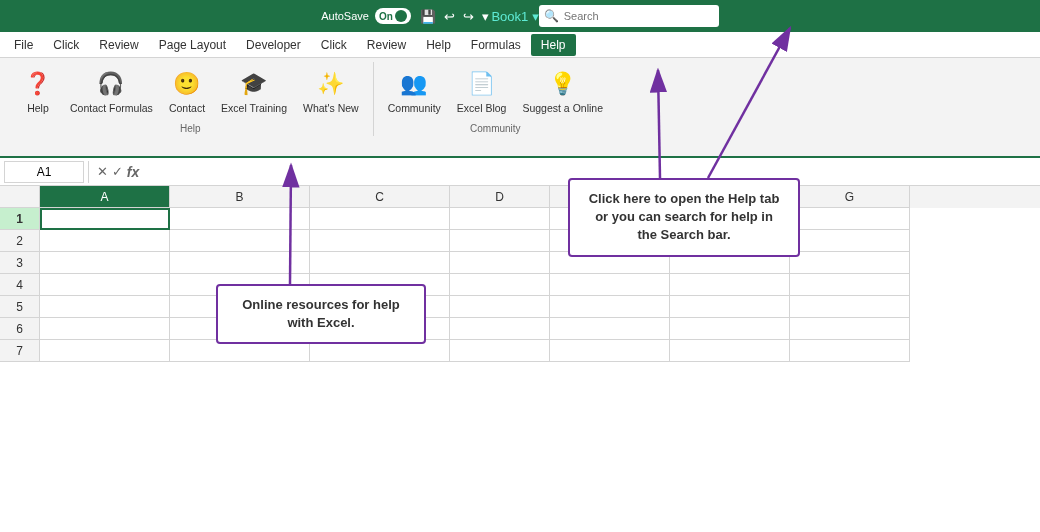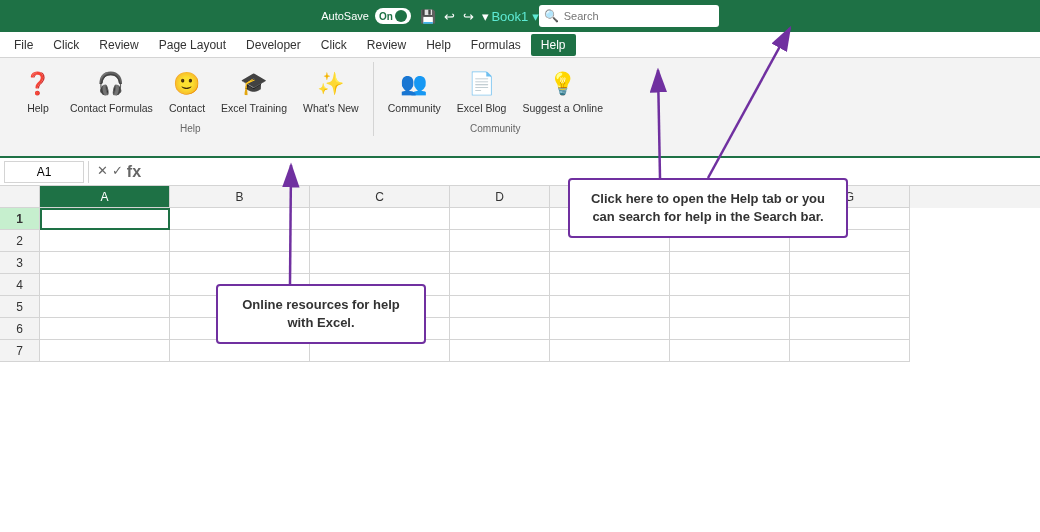--- a/index.html
+++ b/index.html
@@ -358,21 +358,21 @@
       </div>
     </div>
   </div>
 
 <div class="formula-bar">
   <input class="cell-ref" value="A1" style="">
   <div class="formula-divider"></div>
   <div class="formula-icons">
     <span>✕</span>
     <span>✓</span>
-    <span style="font-weight:bold;font-size:16px;">fx</span>
+    <span style="font-style:italic;font-weight:bold;font-size:14px;">fx</span>
   </div>
   <input class="formula-input" value="" style="">
 </div>
 
 <div class="spreadsheet">
   <div class="sheet-header-row" id="col-headers">
       <div class="row-num-header"></div>
       <div class="col-header selected" style="width: 130px;">A</div>
       <div class="col-header" style="width: 140px;">B</div>
       <div class="col-header" style="width: 140px;">C</div>
@@ -452,21 +452,21 @@
         <div class="sheet-cell" style="width: 120px;"></div>
         <div class="sheet-cell" style="width: 120px;"></div>
       </div>
     </div>
 </div>
 
 <div class="tooltip-box" style="left:216px; top:284px; width:210px;">
   <span>Online resources for
 help with Excel.</span>
 </div>
-<div class="tooltip-box" style="left:568px; top:178px; width:280px;">
+<div class="tooltip-box" style="left:568px; top:178px; width:232px;">
   <span>Click here to open the Help
 tab or you can search for
 help in the Search bar.</span>
 </div>
 
 <svg class="arrows-overlay">
 
   <defs>
     <marker id="arrow-head" markerWidth="10" markerHeight="7" refX="9" refY="3.5" orient="auto">
       <polygon points="0 0, 10 3.5, 0 7" fill="#7030a0"></polygon>

